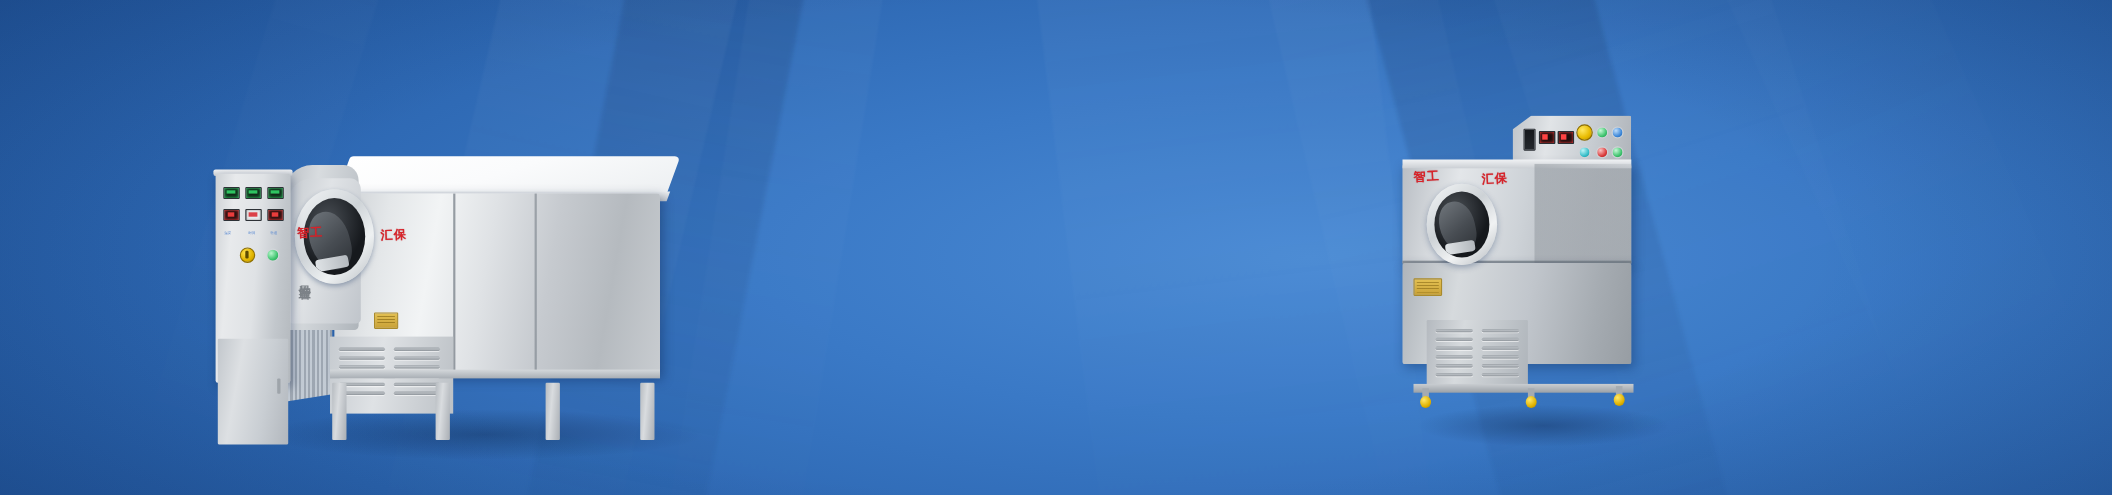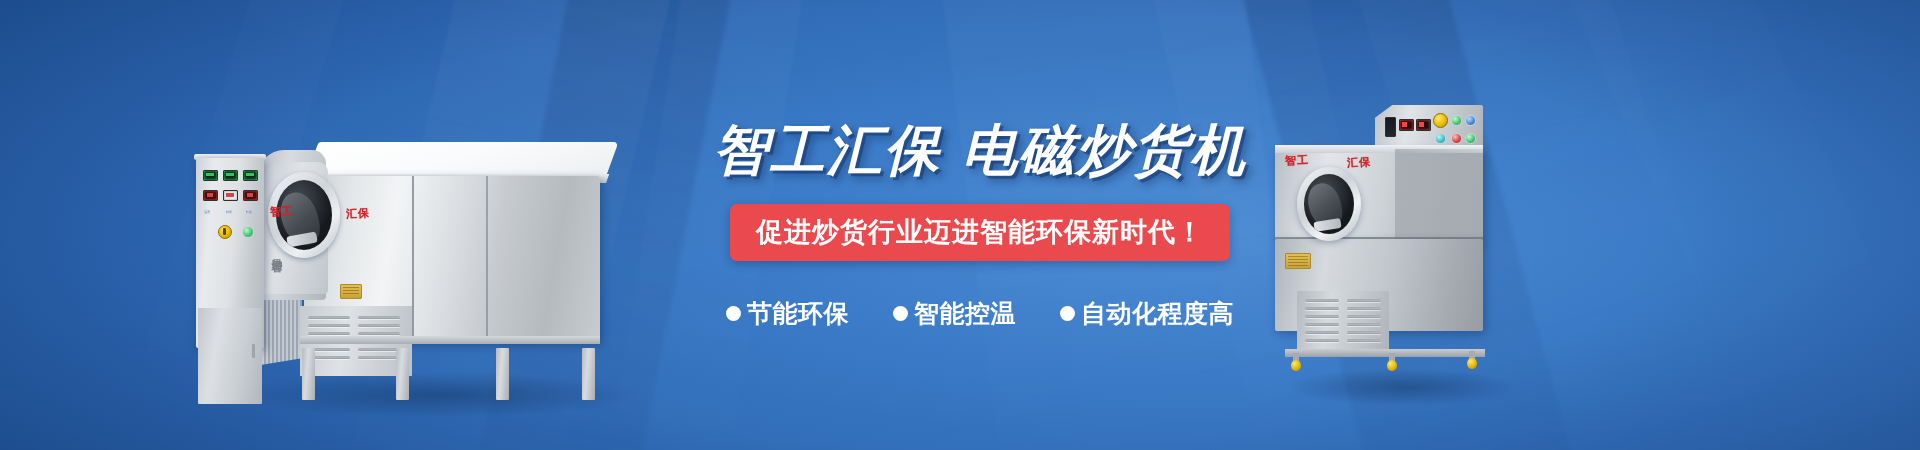--- a/index.html
+++ b/index.html
@@ -467,36 +467,14 @@
     <div class="mr-caster" style="left:112px;top:248px;">
       <div class="fork"></div>
         <div class="wheel"></div>
     </div>
     <div class="mr-caster" style="left:192px;top:246px;">
       <div class="fork"></div>
         <div class="wheel"></div>
     </div>
   </div>
 
-  <div class="copy">
-    <div class="headline">智工汇保 电磁炒货机</div>
-
-    <div class="badge-wrap">
-      <div class="badge">促进炒货行业迈进智能环保新时代！</div>
-    </div>
-
-    <div class="features">
-      <div class="feature">
-        <span class="dot"></span>
-        <span>节能环保</span>
-      </div>
-      <div class="feature">
-        <span class="dot"></span>
-        <span>智能控温</span>
-      </div>
-      <div class="feature">
-        <span class="dot"></span>
-        <span>自动化程度高</span>
-      </div>
-    </div>
-  </div>
 
 </div>
 
 </body></html>

